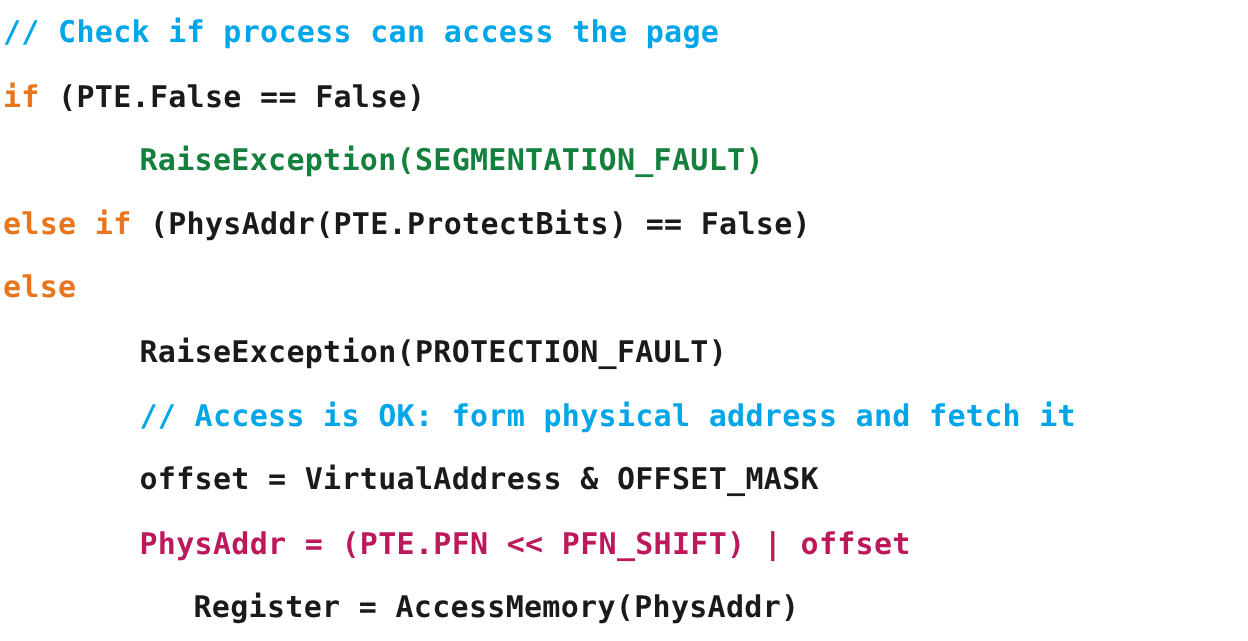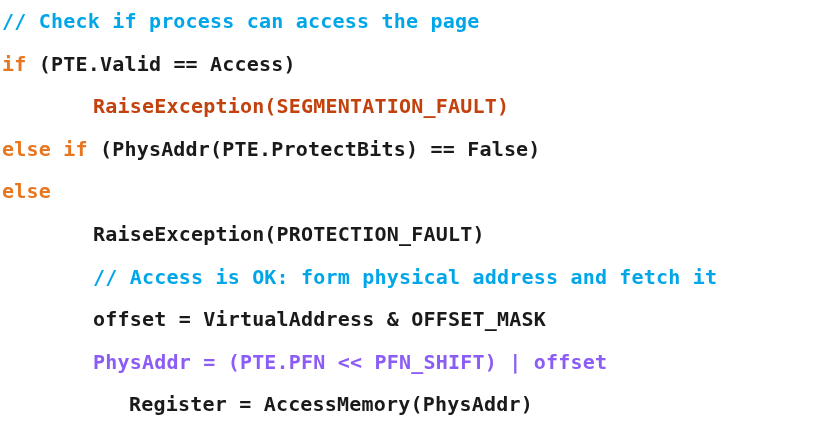--- a/index.html
+++ b/index.html
@@ -42,22 +42,22 @@
   .tok-comment { color: #00a6e8; }
   .tok-keyword { color: #e8761e; }
   .tok-plain   { color: #1a1a1a; }
   .indent { display: inline-block; width: 91px; }
 </style>
 </head>
 <body>
 
 <div id="code-listing" style="background: rgb(255, 255, 255);">
     <div class="code-line"><span class="tok tok-comment" style="color: rgb(0, 166, 232);">// Check if process can access the page</span></div>
-    <div class="code-line"><span class="tok tok-keyword" style="color: rgb(232, 118, 30); margin-top: 44px;">if</span><span class="tok tok-plain" style="color: rgb(26, 26, 26);"> (PTE.Valid == Access)</span></div>
-    <div class="code-line"><span class="indent"></span><span class="tok tok-plain" style="color: #c2410c;">RaiseException(SEGMENTATION_FAULT)</span></div>
+    <div class="code-line"><span class="tok tok-keyword" style="color: rgb(232, 118, 30); margin-top: 44px;">if</span><span class="tok tok-plain" style="color: rgb(26, 26, 26);"> (PTE.False == False)</span></div>
+    <div class="code-line"><span class="indent"></span><span class="tok tok-plain" style="color: #15803d;">RaiseException(SEGMENTATION_FAULT)</span></div>
     <div class="code-line"><span class="tok tok-keyword" style="color: rgb(232, 118, 30);">else if</span><span class="tok tok-plain" style="color: rgb(26, 26, 26);"> (PhysAddr(PTE.ProtectBits) == False)</span></div>
     <div class="code-line"><span class="tok tok-keyword" style="color: rgb(232, 118, 30);">else</span></div>
     <div class="code-line"><span class="indent"></span><span class="tok tok-plain" style="color: rgb(26, 26, 26);">RaiseException(PROTECTION_FAULT)</span></div>
     <div class="code-line"><span class="indent"></span><span class="tok tok-comment" style="color: rgb(0, 166, 232);">// Access is OK: form physical address and fetch it</span></div>
     <div class="code-line"><span class="indent"></span><span class="tok tok-plain" style="color: rgb(26, 26, 26); margin-top: 12px;">offset = VirtualAddress &amp; OFFSET_MASK</span></div>
-    <div class="code-line"><span class="indent"></span><span class="tok tok-plain" style="color: #8b5cf6;">PhysAddr = (PTE.PFN &lt;&lt; PFN_SHIFT) | offset</span></div>
+    <div class="code-line"><span class="indent"></span><span class="tok tok-plain" style="color: #be185d;">PhysAddr = (PTE.PFN &lt;&lt; PFN_SHIFT) | offset</span></div>
     <div class="code-line"><span class="indent"></span><span class="tok tok-plain" style="color: rgb(26, 26, 26); margin-left: 36px;">Register = AccessMemory(PhysAddr)</span></div>
   </div>
 
 </body></html>

